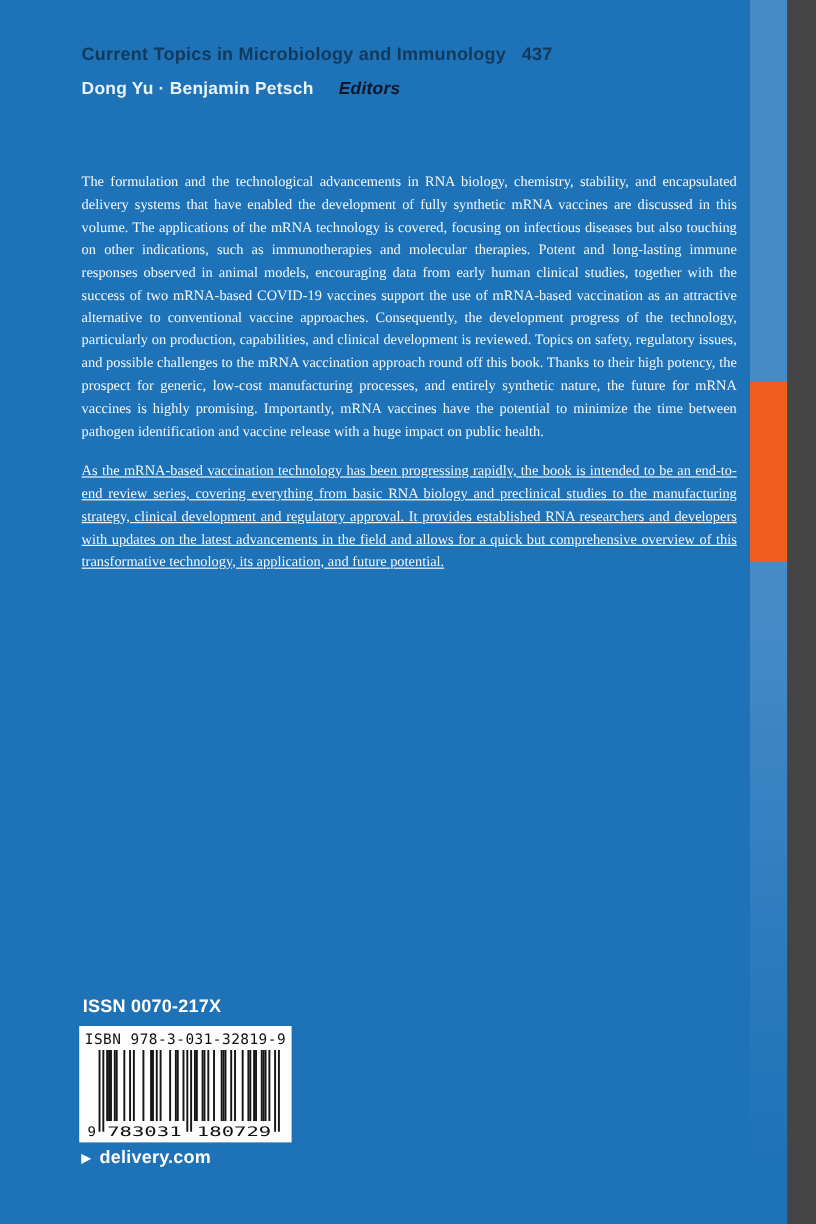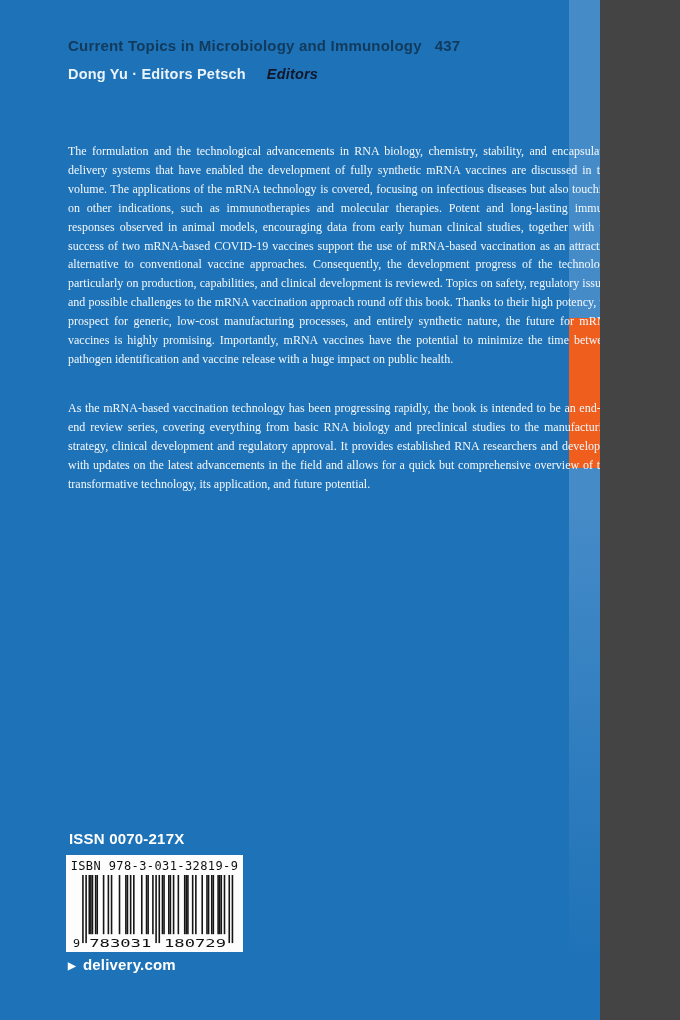--- a/index.html
+++ b/index.html
@@ -1,18 +1,18 @@
 <!DOCTYPE html>
 <html><head>
 <meta charset="utf-8">
 <style>
   html,body{margin:0;padding:0;background:#444;}
   .cover{
     position:relative;
-    width:600px;height:1020px;
+    width:656px;height:1020px;
     background:#1E72B7;
     overflow:hidden;
     font-family:"Liberation Sans",sans-serif;
   }
   
   .side-strip{
     position:absolute;top:0;right:0;width:31px;height:100%;
     background:linear-gradient(to bottom,
       rgba(69,139,200,1) 0%,
       rgba(69,139,200,1) 50%,
@@ -28,21 +28,21 @@
   .series-vol{margin-left:13px;}
   .editors-line{margin-top:12px;font-size:14.5px;font-weight:bold;color:#EAF3FA;letter-spacing:.2px;}
   .editors-label{font-style:italic;font-weight:600;margin-left:21px;color:#0f172a;}
   .book-title{margin-top:5px;font-size:21px;font-weight:bold;color:#FFFFFF;letter-spacing:.2px;}
   .blurb{
     position:absolute;left:68px;top:142px;width:546px;
     font-family:"Liberation Serif",serif;
     font-size:12px;line-height:18.9px;
     color:#F3F8FC;text-align:justify;
   }
-  .para + .para{margin-top:30px;}
+  .para + .para{margin-top:14px;text-decoration:underline;}
   .issn{position:absolute;left:69px;top:830px;font-size:15px;font-weight:bold;color:#FFFFFF;letter-spacing:.2px;text-align:center;}
   .barcode-box{
     position:absolute;left:66px;top:855px;width:177px;height:97px;
     background:#FDFDFD;box-sizing:border-box;
     display:flex;flex-direction:column;align-items:center;
     padding-top:4px;
   }
   .isbn-text{
     font-family:"DejaVu Sans Mono",monospace;
     font-size:12px;color:#101010;white-space:nowrap;letter-spacing:.4px;
@@ -61,21 +61,21 @@
 <div class="cover">
 
   <div class="side-strip"></div>
   <div class="accent-tab"></div>
 
   <div class="header">
     <div class="series-line">
       <span>Current Topics in Microbiology and Immunology</span><span class="series-vol">437</span>
     </div>
     <div class="editors-line">
-      <span>Dong Yu · Editors Petsch</span><span class="editors-label">Editors</span>
+      <span>Dong Yu · Benjamin Petsch</span><span class="editors-label">Editors</span>
     </div>
   </div>
 
   <div class="blurb">
     <div class="para">The formulation and the technological advancements in RNA biology, chemistry, stability, and encapsulated delivery systems that have enabled the development of fully synthetic mRNA vaccines are discussed in this volume. The applications of the mRNA technology is covered, focusing on infectious diseases but also touching on other indications, such as immunotherapies and molecular therapies. Potent and long-lasting immune responses observed in animal models, encouraging data from early human clinical studies, together with the success of two mRNA-based COVID-19 vaccines support the use of mRNA-based vaccination as an attractive alternative to conventional vaccine approaches. Consequently, the development progress of the technology, particularly on production, capabilities, and clinical development is reviewed. Topics on safety, regulatory issues, and possible challenges to the mRNA vaccination approach round off this book. Thanks to their high potency, the prospect for generic, low-cost manufacturing processes, and entirely synthetic nature, the future for mRNA vaccines is highly promising. Importantly, mRNA vaccines have the potential to minimize the time between pathogen identification and vaccine release with a huge impact on public health.</div>
     <div class="para">As the mRNA-based vaccination technology has been progressing rapidly, the book is intended to be an end-to-end review series, covering everything from basic RNA biology and preclinical studies to the manufacturing strategy, clinical development and regulatory approval. It provides established RNA researchers and developers with updates on the latest advancements in the field and allows for a quick but comprehensive overview of this transformative technology, its application, and future potential.</div>
   </div>
 
   <div class="issn">ISSN 0070-217X</div>
 

